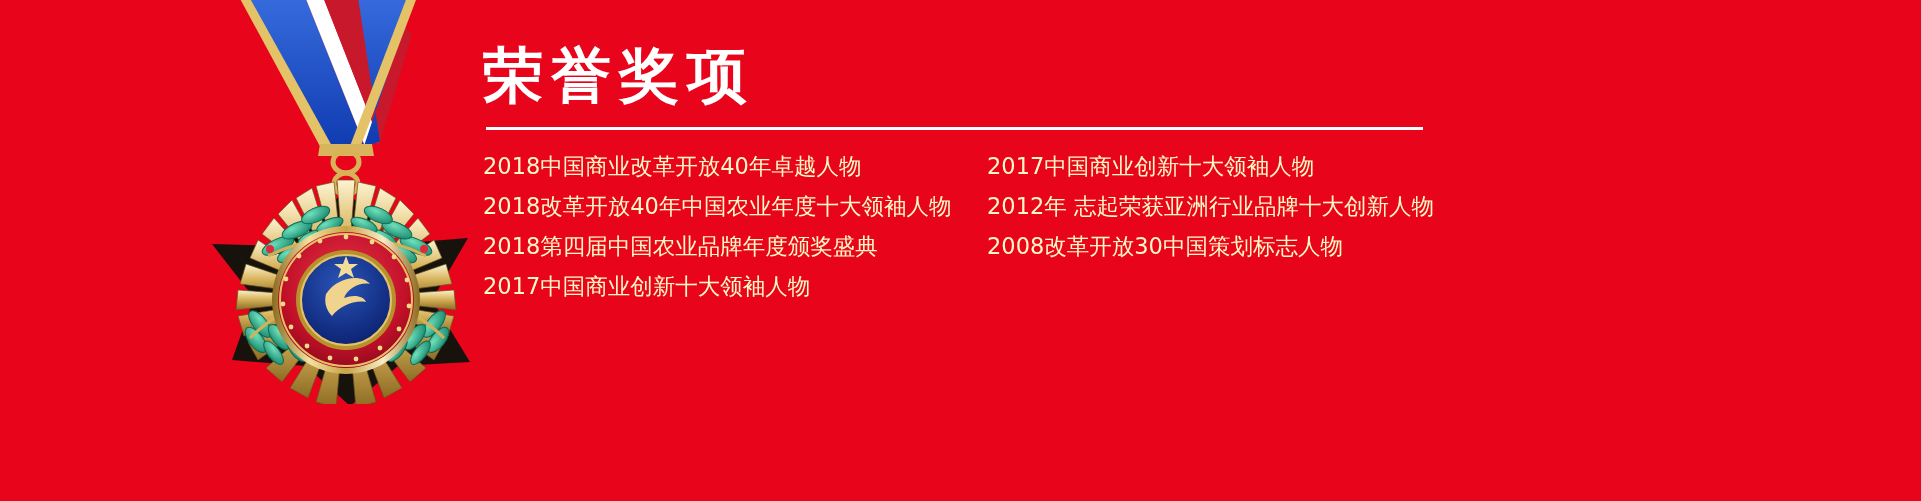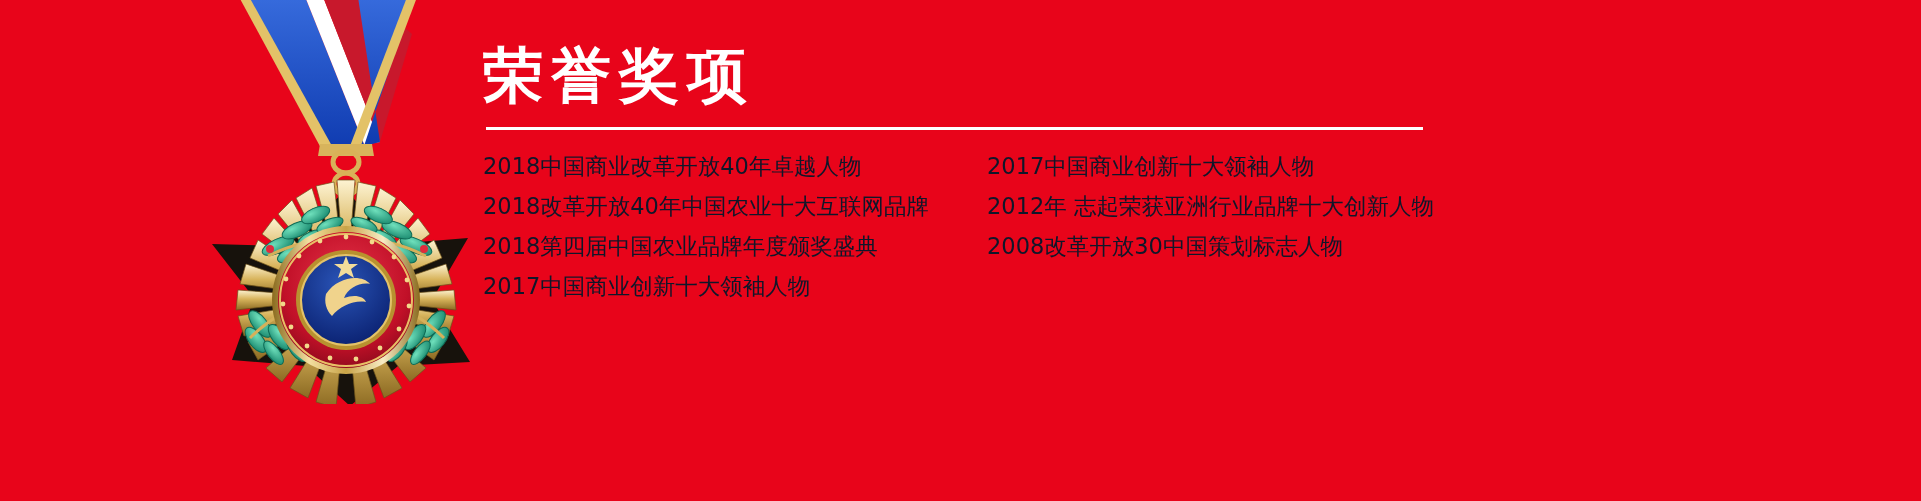--- a/index.html
+++ b/index.html
@@ -54,21 +54,21 @@
     flex-direction: row;
     align-items: flex-start;
   }
   .award-column {
     display: flex;
     flex-direction: column;
   }
   #award-column-left { width: 504px; }
   #award-column-right { width: 600px; }
   .award-item {
-    color: #0f172a;
+    color: #fef9c3;
     font-size: 22.5px;
     line-height: 40px;
     white-space: nowrap;
     font-weight: normal;
     font-family: "DejaVu Sans", "Liberation Sans", sans-serif;
   }
 </style>
 </head>
 <body>
 
@@ -242,21 +242,21 @@
   <div id="content">
 
     <h1 id="page-title">荣誉奖项</h1>
 
     <div id="title-divider"></div>
 
     <div id="award-columns">
 
       <div class="award-column" id="award-column-left">
         <div class="award-item">2018中国商业改革开放40年卓越人物</div>
-        <div class="award-item">2018改革开放40年中国农业十大互联网品牌</div>
+        <div class="award-item">2018改革开放40年中国农业年度十大领袖人物</div>
         <div class="award-item">2018第四届中国农业品牌年度颁奖盛典</div>
         <div class="award-item">2017中国商业创新十大领袖人物</div>
       </div>
 
       <div class="award-column" id="award-column-right">
         <div class="award-item">2017中国商业创新十大领袖人物</div>
         <div class="award-item">2012年  志起荣获亚洲行业品牌十大创新人物</div>
         <div class="award-item">2008改革开放30中国策划标志人物</div>
       </div>
 

